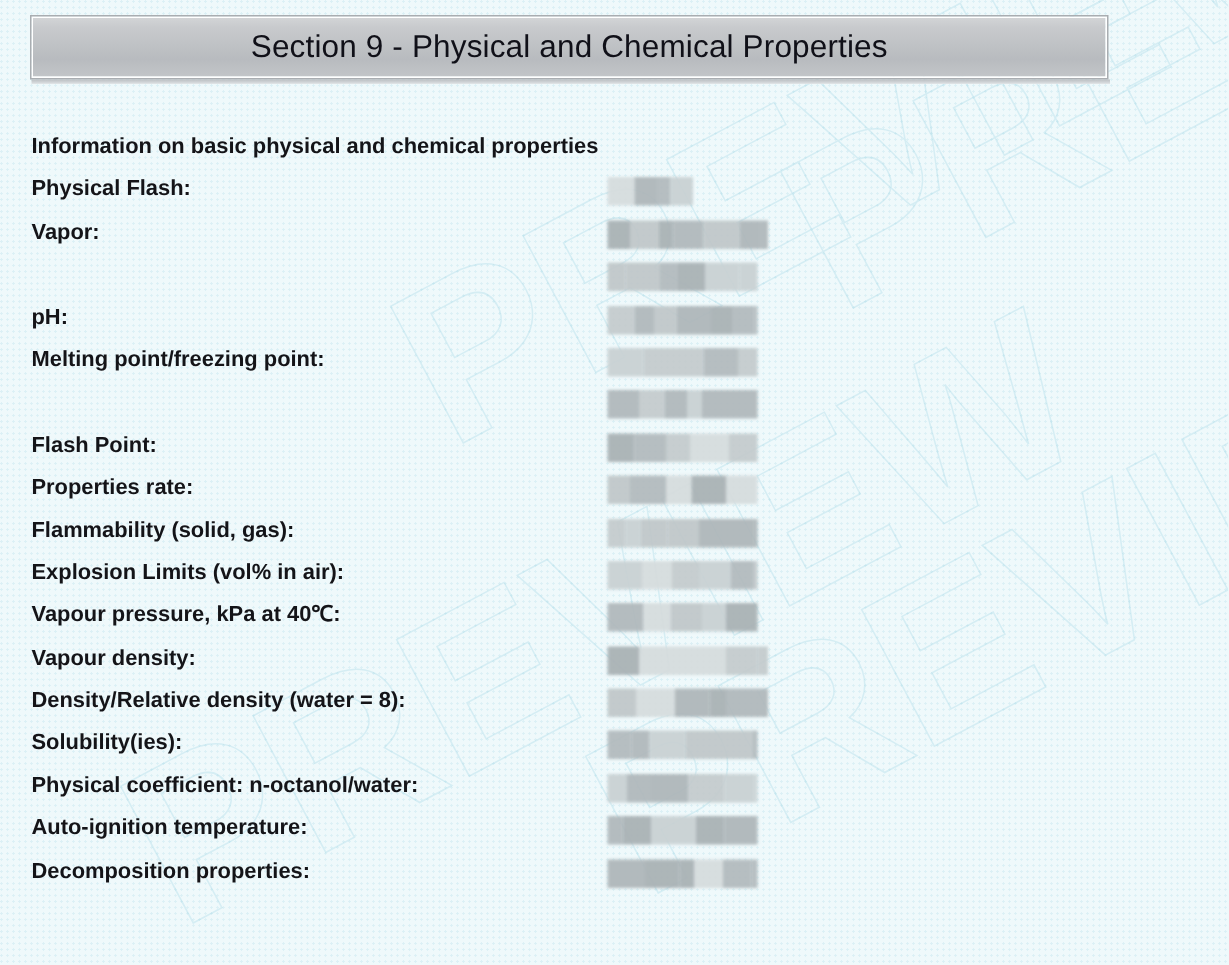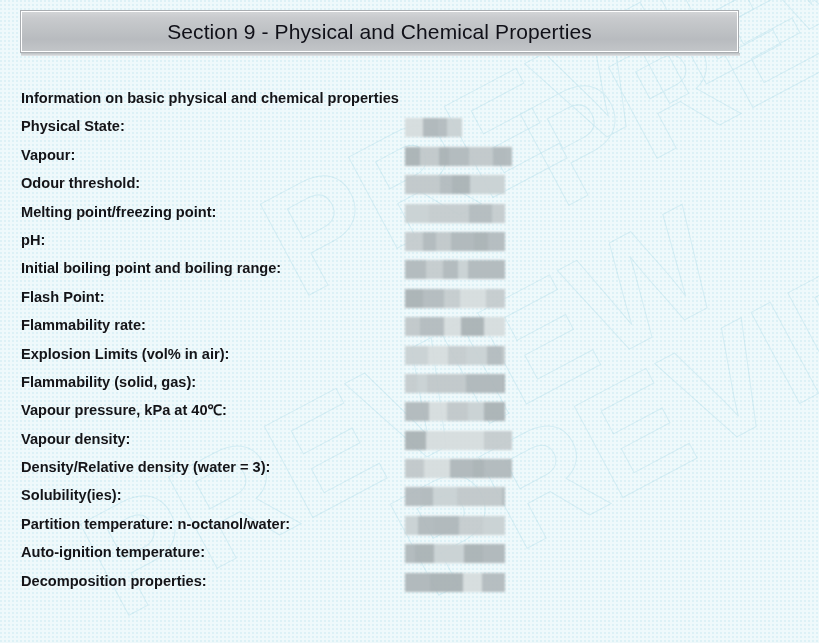--- a/index.html
+++ b/index.html
@@ -156,70 +156,55 @@
   <div id="header-underline"></div>
 
   <div id="properties-list">
 
     <div class="property-row heading-row">
       <div class="property-label">Information on basic physical and chemical properties</div>
     </div>
 
 
     <div class="property-row">
-      <div class="property-label">Physical State:</div>
+      <div class="property-label">Physical Flash:</div>
       <div class="property-value-redacted">
           <div class="redact-strip">
             <i style="width: 18px; background: rgb(214, 220, 221);"></i>
             <i style="width: 15px; background: rgb(174, 182, 185);"></i>
             <i style="width: 9px; background: rgb(178, 186, 189);"></i>
             <i style="width: 15px; background: rgb(201, 209, 211);"></i>
           </div>
         </div>
     </div>
 
     <div class="property-row">
-      <div class="property-label">Vapour:</div>
+      <div class="property-label">Vapor:</div>
       <div class="property-value-redacted">
           <div class="redact-strip">
             <i style="width: 15px; background: rgb(169, 177, 180);"></i>
             <i style="width: 19px; background: rgb(192, 199, 201);"></i>
             <i style="width: 10px; background: rgb(169, 177, 180);"></i>
             <i style="width: 20px; background: rgb(176, 184, 187);"></i>
             <i style="width: 24px; background: rgb(192, 199, 201);"></i>
             <i style="width: 13px; background: rgb(174, 182, 185);"></i>
             <i style="width: 6px; background: rgb(176, 184, 187);"></i>
           </div>
         </div>
     </div>
 
     <div class="property-row">
-      <div class="property-label">Odour threshold:</div>
       <div class="property-value-redacted">
           <div class="redact-strip">
             <i style="width: 12px; background: rgb(192, 199, 201);"></i>
             <i style="width: 23px; background: rgb(192, 199, 201);"></i>
             <i style="width: 12px; background: rgb(178, 186, 189);"></i>
             <i style="width: 18px; background: rgb(169, 177, 180);"></i>
             <i style="width: 23px; background: rgb(201, 209, 211);"></i>
             <i style="width: 12px; background: rgb(201, 209, 211);"></i>
-          </div>
-        </div>
-    </div>
-
-    <div class="property-row">
-      <div class="property-label">Melting point/freezing point:</div>
-      <div class="property-value-redacted">
-          <div class="redact-strip">
-            <i style="width: 24px; background: rgb(201, 209, 211);"></i>
-            <i style="width: 13px; background: rgb(196, 203, 205);"></i>
-            <i style="width: 14px; background: rgb(196, 203, 205);"></i>
-            <i style="width: 13px; background: rgb(196, 203, 205);"></i>
-            <i style="width: 23px; background: rgb(178, 186, 189);"></i>
-            <i style="width: 13px; background: rgb(196, 203, 205);"></i>
           </div>
         </div>
     </div>
 
     <div class="property-row">
       <div class="property-label">pH:</div>
       <div class="property-value-redacted">
           <div class="redact-strip">
             <i style="width: 9px; background: rgb(196, 203, 205);"></i>
             <i style="width: 9px; background: rgb(196, 203, 205);"></i>
@@ -227,21 +212,34 @@
             <i style="width: 15px; background: rgb(192, 199, 201);"></i>
             <i style="width: 23px; background: rgb(174, 182, 185);"></i>
             <i style="width: 14px; background: rgb(169, 177, 180);"></i>
             <i style="width: 15px; background: rgb(178, 186, 189);"></i>
             <i style="width: 2px; background: rgb(178, 186, 189);"></i>
           </div>
         </div>
     </div>
 
     <div class="property-row">
-      <div class="property-label">Initial boiling point and boiling range:</div>
+      <div class="property-label">Melting point/freezing point:</div>
+      <div class="property-value-redacted">
+          <div class="redact-strip">
+            <i style="width: 24px; background: rgb(201, 209, 211);"></i>
+            <i style="width: 13px; background: rgb(196, 203, 205);"></i>
+            <i style="width: 14px; background: rgb(196, 203, 205);"></i>
+            <i style="width: 13px; background: rgb(196, 203, 205);"></i>
+            <i style="width: 23px; background: rgb(178, 186, 189);"></i>
+            <i style="width: 13px; background: rgb(196, 203, 205);"></i>
+          </div>
+        </div>
+    </div>
+
+    <div class="property-row">
       <div class="property-value-redacted">
           <div class="redact-strip">
             <i style="width: 21px; background: rgb(176, 184, 187);"></i>
             <i style="width: 17px; background: rgb(196, 203, 205);"></i>
             <i style="width: 15px; background: rgb(176, 184, 187);"></i>
             <i style="width: 10px; background: rgb(201, 209, 211);"></i>
             <i style="width: 22px; background: rgb(176, 184, 187);"></i>
             <i style="width: 14px; background: rgb(176, 184, 187);"></i>
             <i style="width: 1px; background: rgb(174, 182, 185);"></i>
           </div>
@@ -255,63 +253,63 @@
             <i style="width: 18px; background: rgb(169, 177, 180);"></i>
             <i style="width: 21px; background: rgb(178, 186, 189);"></i>
             <i style="width: 16px; background: rgb(196, 203, 205);"></i>
             <i style="width: 26px; background: rgb(214, 220, 221);"></i>
             <i style="width: 19px; background: rgb(196, 203, 205);"></i>
           </div>
         </div>
     </div>
 
     <div class="property-row">
-      <div class="property-label">Flammability rate:</div>
+      <div class="property-label">Properties rate:</div>
       <div class="property-value-redacted">
           <div class="redact-strip">
             <i style="width: 15px; background: rgb(192, 199, 201);"></i>
             <i style="width: 24px; background: rgb(178, 186, 189);"></i>
             <i style="width: 17px; background: rgb(214, 220, 221);"></i>
             <i style="width: 23px; background: rgb(169, 177, 180);"></i>
             <i style="width: 21px; background: rgb(214, 220, 221);"></i>
+          </div>
+        </div>
+    </div>
+
+    <div class="property-row">
+      <div class="property-label">Flammability (solid, gas):</div>
+      <div class="property-value-redacted">
+          <div class="redact-strip">
+            <i style="width: 12px; background: rgb(196, 203, 205);"></i>
+            <i style="width: 10px; background: rgb(201, 209, 211);"></i>
+            <i style="width: 18px; background: rgb(192, 199, 201);"></i>
+            <i style="width: 21px; background: rgb(192, 199, 201);"></i>
+            <i style="width: 22px; background: rgb(174, 182, 185);"></i>
+            <i style="width: 15px; background: rgb(174, 182, 185);"></i>
+            <i style="width: 2px; background: rgb(169, 177, 180);"></i>
           </div>
         </div>
     </div>
 
     <div class="property-row">
       <div class="property-label">Explosion Limits (vol% in air):</div>
       <div class="property-value-redacted">
           <div class="redact-strip">
             <i style="width: 9px; background: rgb(201, 209, 211);"></i>
             <i style="width: 14px; background: rgb(201, 209, 211);"></i>
             <i style="width: 20px; background: rgb(214, 220, 221);"></i>
             <i style="width: 18px; background: rgb(196, 203, 205);"></i>
             <i style="width: 21px; background: rgb(201, 209, 211);"></i>
             <i style="width: 15px; background: rgb(178, 186, 189);"></i>
             <i style="width: 3px; background: rgb(192, 199, 201);"></i>
           </div>
         </div>
     </div>
 
     <div class="property-row">
-      <div class="property-label">Flammability (solid, gas):</div>
-      <div class="property-value-redacted">
-          <div class="redact-strip">
-            <i style="width: 12px; background: rgb(196, 203, 205);"></i>
-            <i style="width: 10px; background: rgb(201, 209, 211);"></i>
-            <i style="width: 18px; background: rgb(192, 199, 201);"></i>
-            <i style="width: 21px; background: rgb(192, 199, 201);"></i>
-            <i style="width: 22px; background: rgb(174, 182, 185);"></i>
-            <i style="width: 15px; background: rgb(174, 182, 185);"></i>
-            <i style="width: 2px; background: rgb(169, 177, 180);"></i>
-          </div>
-        </div>
-    </div>
-
-    <div class="property-row">
       <div class="property-label">Vapour pressure, kPa at 40℃:</div>
       <div class="property-value-redacted">
           <div class="redact-strip">
             <i style="width: 24px; background: rgb(176, 184, 187);"></i>
             <i style="width: 18px; background: rgb(214, 220, 221);"></i>
             <i style="width: 21px; background: rgb(192, 199, 201);"></i>
             <i style="width: 16px; background: rgb(201, 209, 211);"></i>
             <i style="width: 21px; background: rgb(169, 177, 180);"></i>
           </div>
         </div>
@@ -325,21 +323,21 @@
             <i style="width: 22px; background: rgb(214, 220, 221);"></i>
             <i style="width: 22px; background: rgb(214, 220, 221);"></i>
             <i style="width: 14px; background: rgb(214, 220, 221);"></i>
             <i style="width: 21px; background: rgb(196, 203, 205);"></i>
             <i style="width: 7px; background: rgb(196, 203, 205);"></i>
           </div>
         </div>
     </div>
 
     <div class="property-row">
-      <div class="property-label">Density/Relative density (water = 3):</div>
+      <div class="property-label">Density/Relative density (water = 8):</div>
       <div class="property-value-redacted">
           <div class="redact-strip">
             <i style="width: 19px; background: rgb(192, 199, 201);"></i>
             <i style="width: 26px; background: rgb(214, 220, 221);"></i>
             <i style="width: 23px; background: rgb(174, 182, 185);"></i>
             <i style="width: 11px; background: rgb(169, 177, 180);"></i>
             <i style="width: 20px; background: rgb(176, 184, 187);"></i>
             <i style="width: 8px; background: rgb(176, 184, 187);"></i>
           </div>
         </div>
@@ -354,21 +352,21 @@
             <i style="width: 24px; background: rgb(201, 209, 211);"></i>
             <i style="width: 9px; background: rgb(192, 199, 201);"></i>
             <i style="width: 20px; background: rgb(192, 199, 201);"></i>
             <i style="width: 16px; background: rgb(192, 199, 201);"></i>
             <i style="width: 3px; background: rgb(178, 186, 189);"></i>
           </div>
         </div>
     </div>
 
     <div class="property-row">
-      <div class="property-label">Partition temperature: n-octanol/water:</div>
+      <div class="property-label">Physical coefficient: n-octanol/water:</div>
       <div class="property-value-redacted">
           <div class="redact-strip">
             <i style="width: 13px; background: rgb(201, 209, 211);"></i>
             <i style="width: 16px; background: rgb(176, 184, 187);"></i>
             <i style="width: 25px; background: rgb(174, 182, 185);"></i>
             <i style="width: 24px; background: rgb(196, 203, 205);"></i>
             <i style="width: 20px; background: rgb(201, 209, 211);"></i>
             <i style="width: 2px; background: rgb(201, 209, 211);"></i>
           </div>
         </div>

